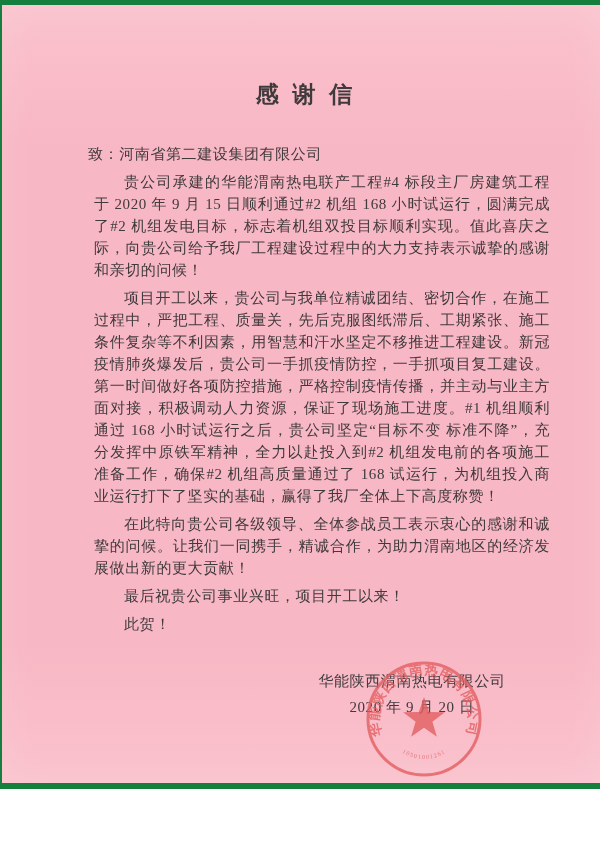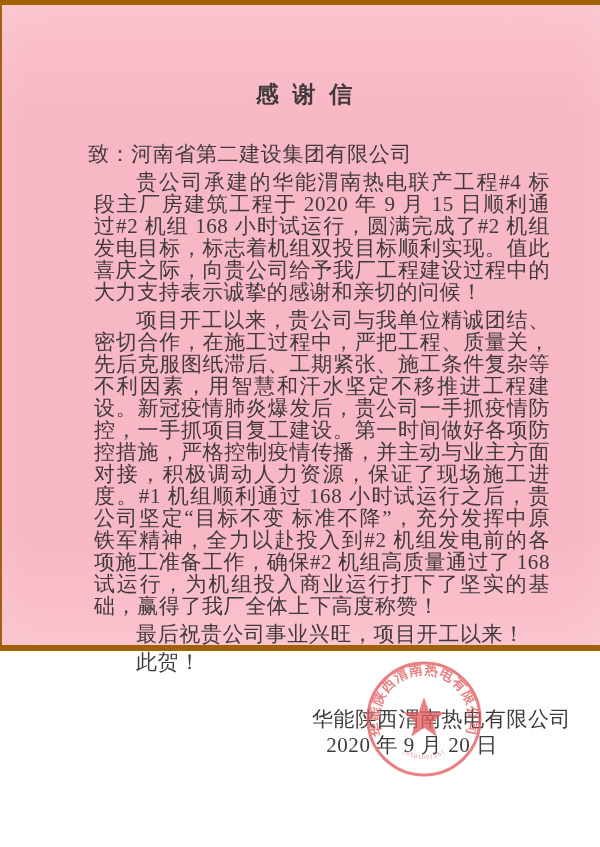--- a/index.html
+++ b/index.html
@@ -3,21 +3,21 @@
 <meta charset="utf-8">
 <style>
   html,body{margin:0;padding:0;}
   body{
     width:600px;height:847px;
     background:#ffffff;
     font-family:"Liberation Serif","DejaVu Serif",serif;
     overflow:hidden;
   }
   .page{
-    position:relative;width:600px;height:651px;background:#a16207;
+    position:relative;width:600px;height:789px;background:#15803d;
   }
   .paper{
     position:absolute;left:2px;right:0;top:5px;bottom:6px;
     background:linear-gradient(180deg,
       var(--paper-light,#fac2cd) 0%,
       var(--paper,#f8b7c4) 18%,
       var(--paper,#f8b7c4) 82%,
       var(--paper-light,#f9bcc8) 100%);
     box-shadow:inset 0 0 40px rgba(255,255,255,0.15);
   }
@@ -26,21 +26,21 @@
     color:var(--ink,#403a3c);
   }
   .title{
     margin:0 0 33px 0;
     font-size:23px;font-weight:bold;
     letter-spacing:4px;
     text-align:center;
     transform:translateX(-16px);
     color:var(--ink,#353032);
   }
-  .bodytext{font-size:21px;line-height:22px;letter-spacing:0.6px;}
+  .bodytext{font-size:15px;line-height:22px;letter-spacing:0.6px;}
   .recipient{margin:0;text-align:left;}
   .para{
     margin:6px;
     text-indent:2em;
     text-align:justify;
   }
   .signature{
     margin:33px 44px 0 auto;
     width:200px;
     text-align:center;
@@ -64,20 +64,21 @@
 <body>
 
 <div class="page">
   <div class="paper">
     <div class="content">
       <h1 class="title">感 谢 信</h1>
       <div class="bodytext">
         <p class="recipient">致：河南省第二建设集团有限公司</p>
         <p class="para">贵公司承建的华能渭南热电联产工程#4 标段主厂房建筑工程于 2020 年 9 月 15 日顺利通过#2 机组 168 小时试运行，圆满完成了#2 机组发电目标，标志着机组双投目标顺利实现。值此喜庆之际，向贵公司给予我厂工程建设过程中的大力支持表示诚挚的感谢和亲切的问候！</p>
         <p class="para">项目开工以来，贵公司与我单位精诚团结、密切合作，在施工过程中，严把工程、质量关，先后克服图纸滞后、工期紧张、施工条件复杂等不利因素，用智慧和汗水坚定不移推进工程建设。新冠疫情肺炎爆发后，贵公司一手抓疫情防控，一手抓项目复工建设。第一时间做好各项防控措施，严格控制疫情传播，并主动与业主方面对接，积极调动人力资源，保证了现场施工进度。#1 机组顺利通过 168 小时试运行之后，贵公司坚定“目标不变 标准不降”，充分发挥中原铁军精神，全力以赴投入到#2 机组发电前的各项施工准备工作，确保#2 机组高质量通过了 168 试运行，为机组投入商业运行打下了坚实的基础，赢得了我厂全体上下高度称赞！</p>
+        <p class="para">在此特向贵公司各级领导、全体参战员工表示衷心的感谢和诚挚的问候。让我们一同携手，精诚合作，为助力渭南地区的经济发展做出新的更大贡献！</p>
         <p class="para">最后祝贵公司事业兴旺，项目开工以来！</p>
         <p class="para">此贺！</p>
         <div class="signature">
           <div class="company">华能陕西渭南热电有限公司</div>
           <div class="date">2020 年 9 月 20 日</div>
         </div>
       </div>
     </div>
 
     <svg class="stamp" viewBox="0 0 150 150" xmlns="http://www.w3.org/2000/svg">

